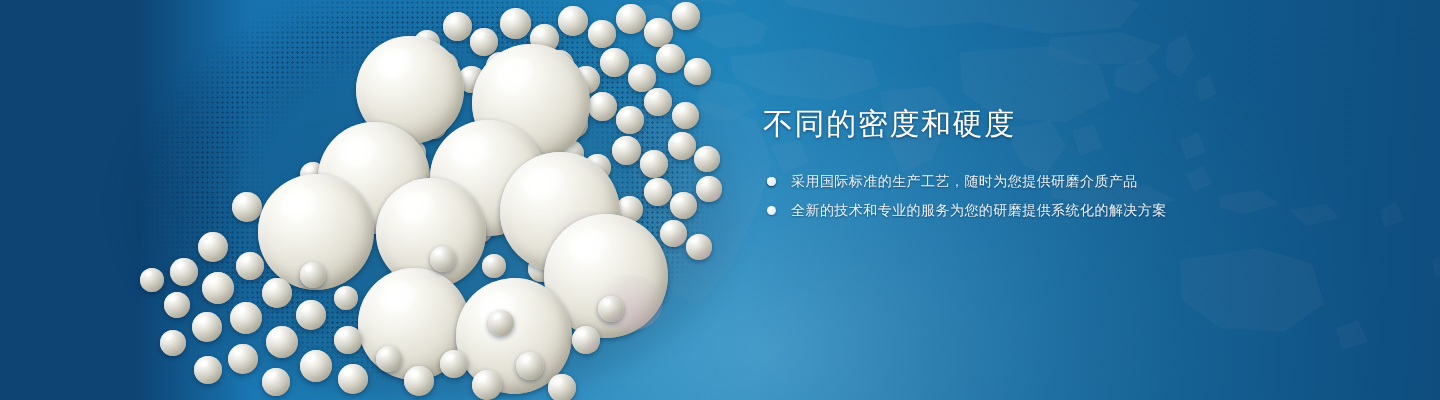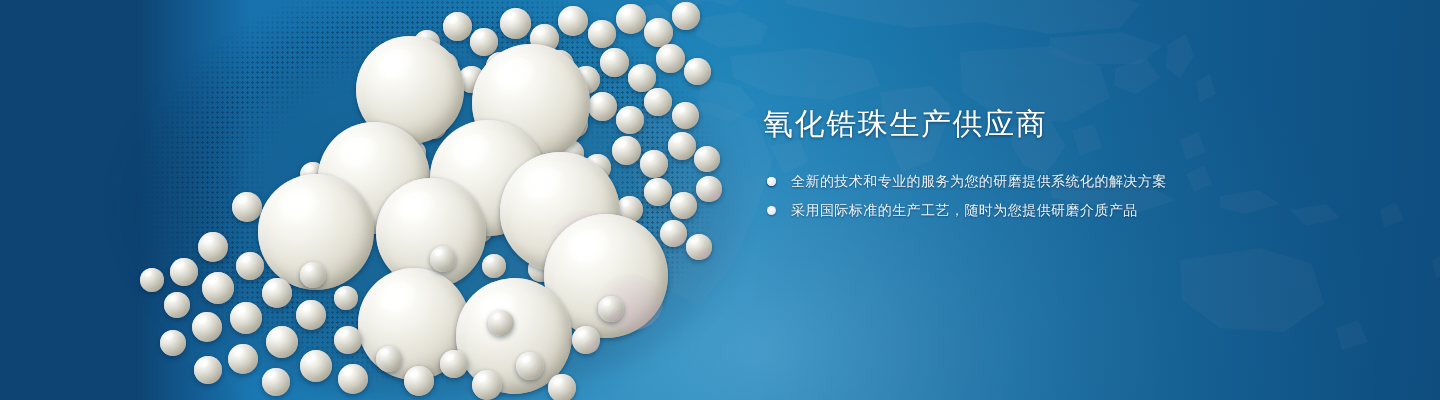--- a/index.html
+++ b/index.html
@@ -319,34 +319,34 @@
     <div class="bead" style="left:334px;top:286px;width:24px;height:24px;"></div>
     <div class="bead" style="left:430px;top:246px;width:26px;height:26px;"></div>
     <div class="bead" style="left:488px;top:310px;width:26px;height:26px;"></div>
     <div class="bead tint" style="left:572px;top:326px;width:28px;height:28px;"></div>
     <div class="bead tint" style="left:598px;top:296px;width:26px;height:26px;"></div>
     <div class="bead" style="left:140px;top:268px;width:24px;height:24px;"></div>
     <div class="bead" style="left:160px;top:330px;width:26px;height:26px;"></div>
   </div>
 
   <div class="text-col">
-    <h1 class="headline">氧化锆珠生产供应商</h1>
+    <h1 class="headline">不同的密度和硬度</h1>
 
     <ul class="bullets">
 
       <li class="bullet">
         <span class="dot"></span>
+      </li>
+
+      <li class="bullet">
+        <span class="dot"></span>
+        <span class="line">采用国际标准的生产工艺，随时为您提供研磨介质产品</span>
       </li>
 
       <li class="bullet">
         <span class="dot"></span>
         <span class="line">全新的技术和专业的服务为您的研磨提供系统化的解决方案</span>
       </li>
 
-      <li class="bullet">
-        <span class="dot"></span>
-        <span class="line">采用国际标准的生产工艺，随时为您提供研磨介质产品</span>
-      </li>
-
     </ul>
   </div>
 
 </div>
 
 </body></html>

